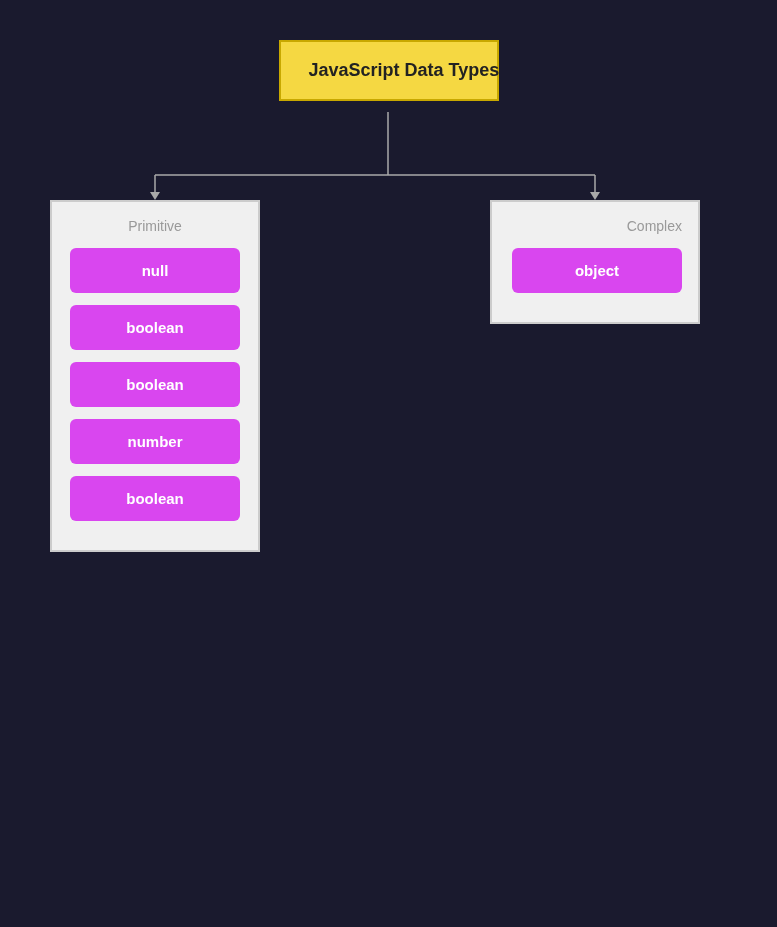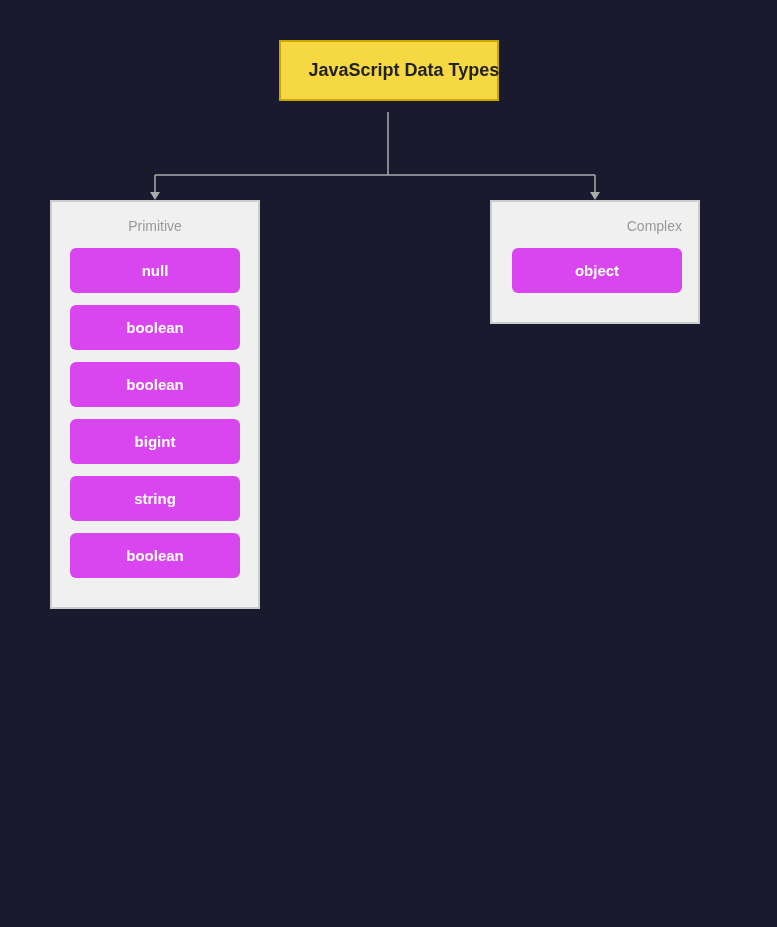--- a/index.html
+++ b/index.html
@@ -140,24 +140,21 @@
     <div class="type-button">
       <span>null</span>
     </div>
     <div class="type-button">
       <span>boolean</span>
     </div>
     <div class="type-button">
       <span>boolean</span>
     </div>
     <div class="type-button">
-      <span>bigint</span>
-    </div>
-    <div class="type-button">
-      <span>string</span>
+      <span>number</span>
     </div>
     <div class="type-button">
       <span>boolean</span>
     </div>
   </div>
 
   <div class="complex-box">
     <div class="complex-label">Complex</div>
     <div class="type-button">
       <span>object</span>

